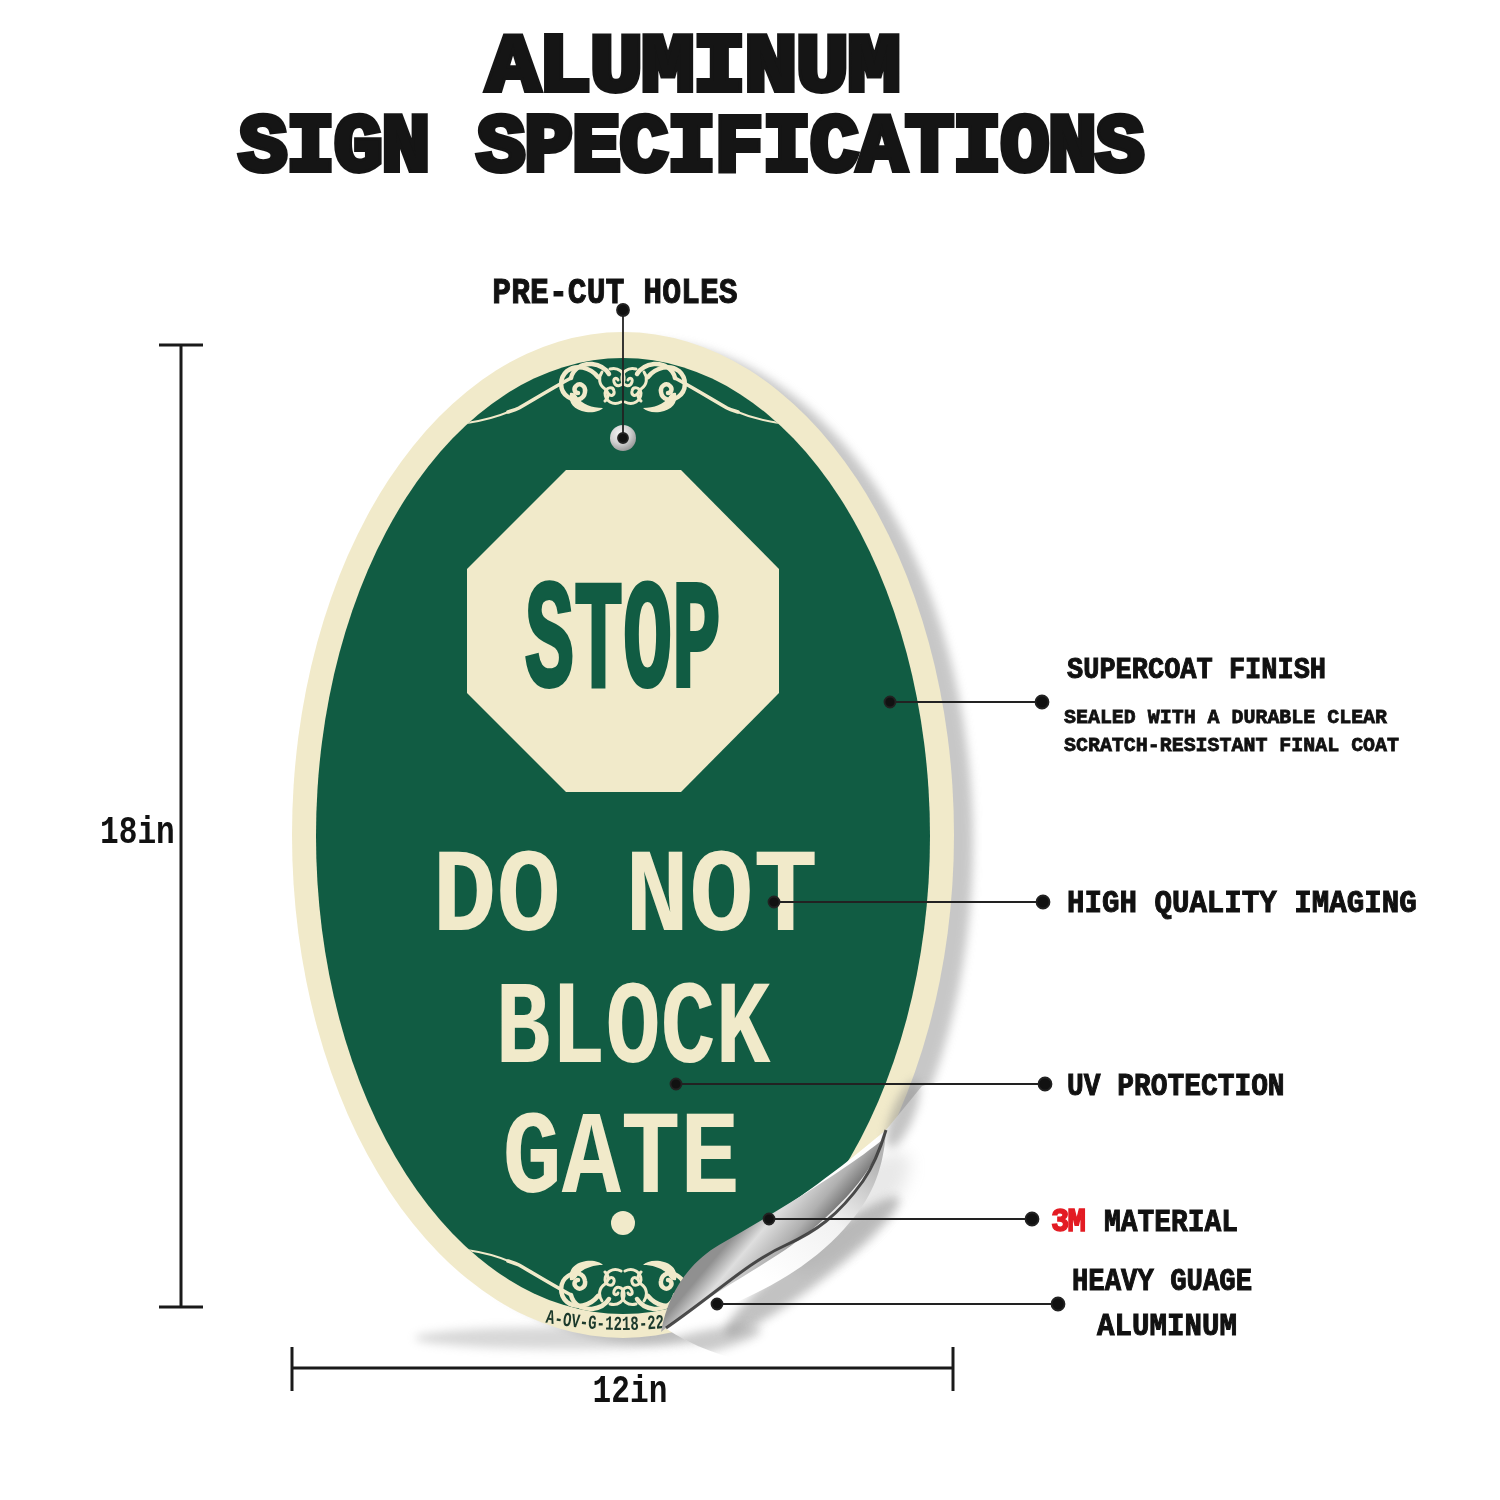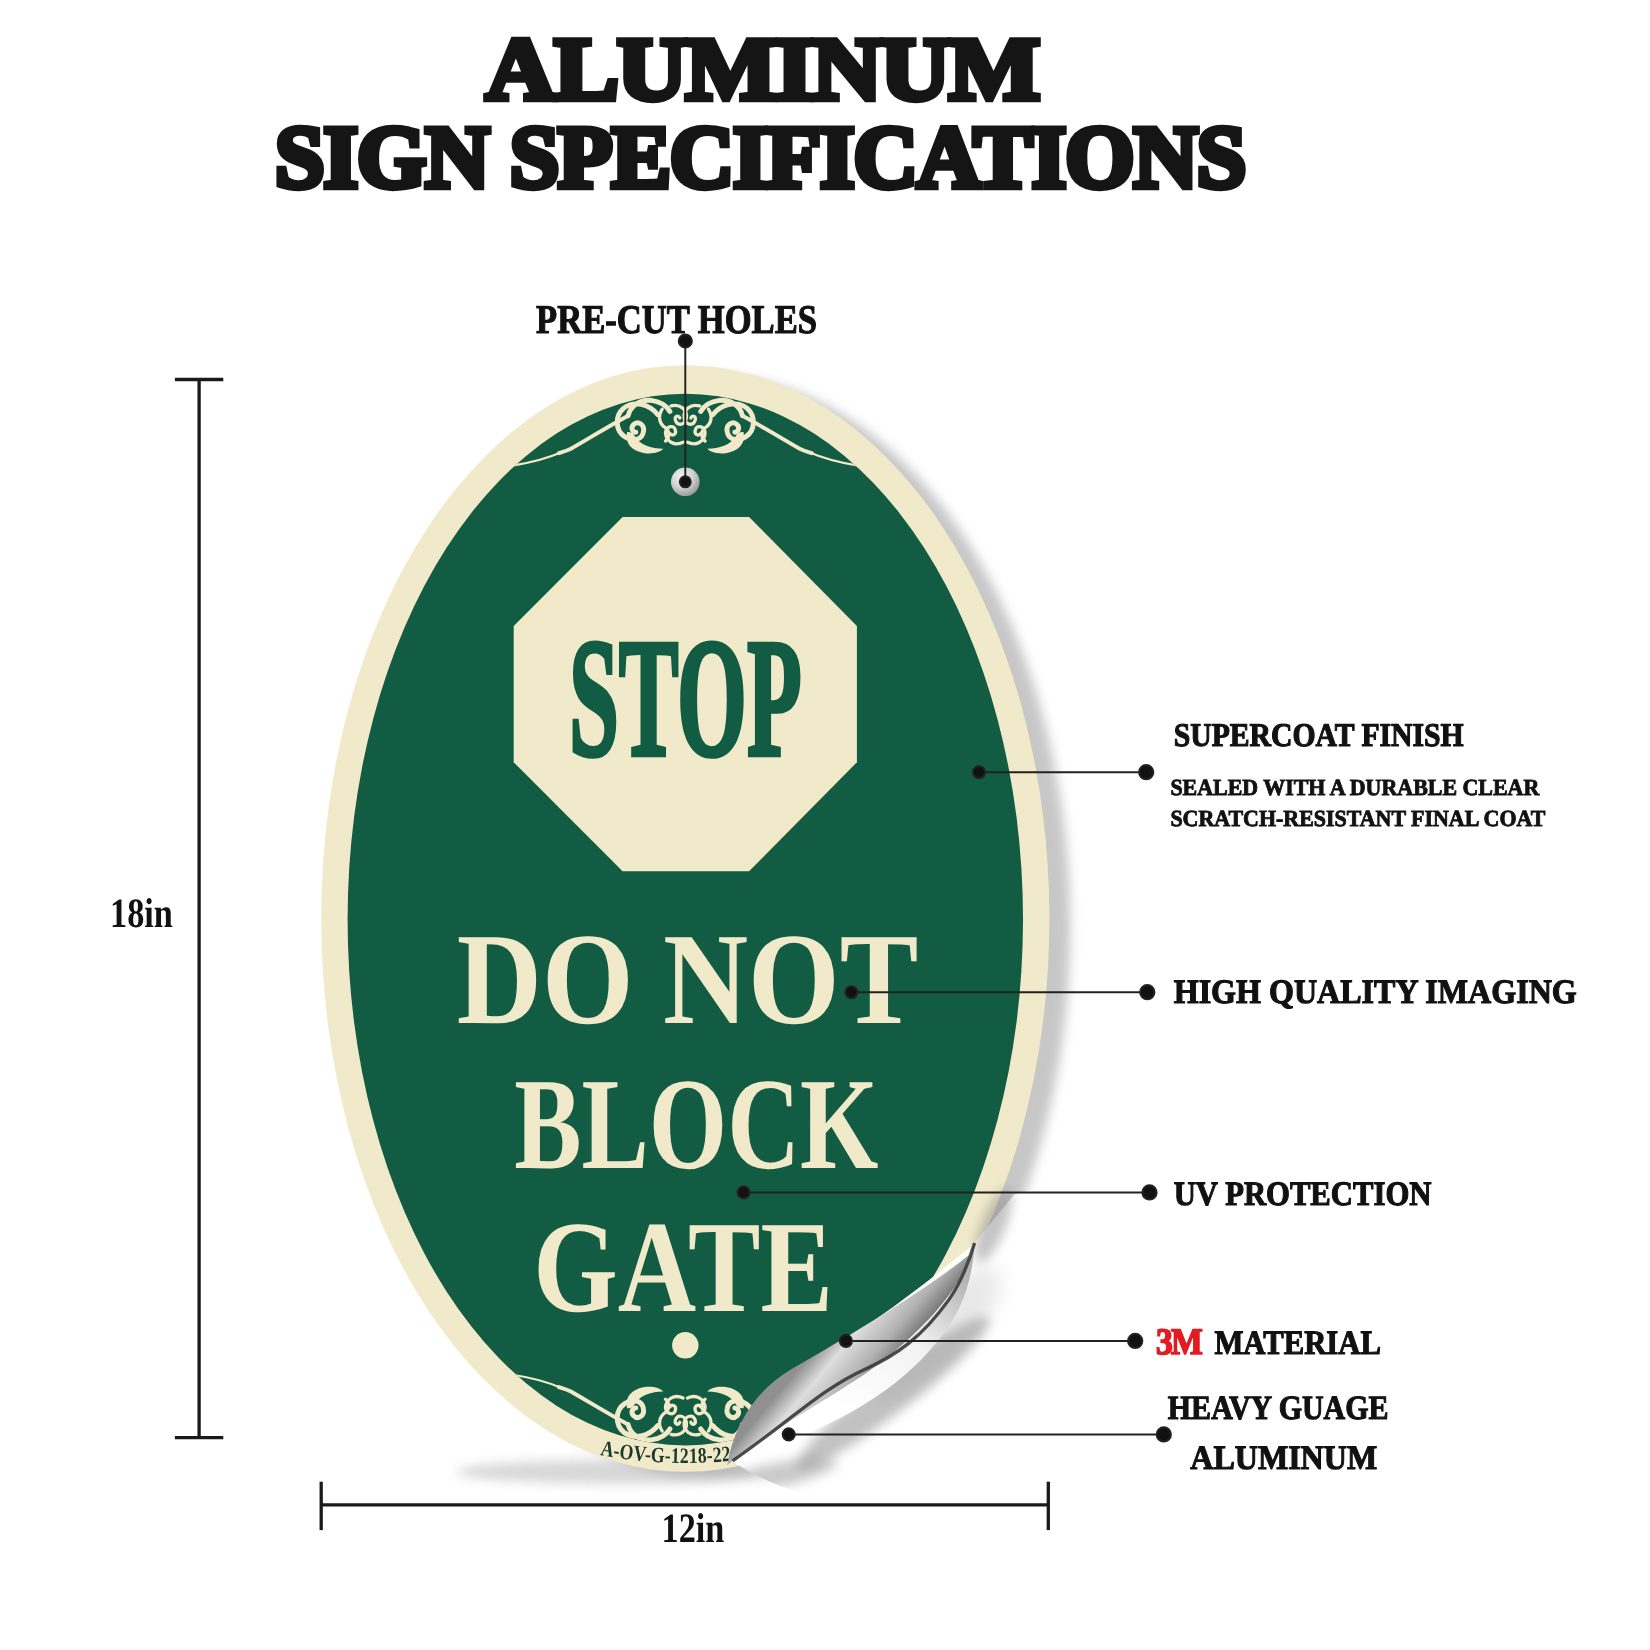--- a/index.html
+++ b/index.html
@@ -1,17 +1,17 @@
 <!DOCTYPE html>
 <html><head>
 <meta charset="utf-8">
 <style>
   html,body{margin:0;padding:0;background:#ffffff;}
   #page{position:relative;width:1500px;height:1500px;background:#ffffff;overflow:hidden;
-        font-family:Liberation Serif, serif;}
+        font-family:Liberation Mono, monospace;}
   svg{position:absolute;left:0;top:0;}
 </style>
 </head>
 <body>
 <div id="page">
 <svg width="1500" height="1500" viewBox="0 0 1500 1500">
   <defs>
     <radialGradient id="holeg" cx="38%" cy="32%" r="78%">
       <stop offset="0%" stop-color="#f4f4f4"></stop>
       <stop offset="50%" stop-color="#d2d2d2"></stop>

